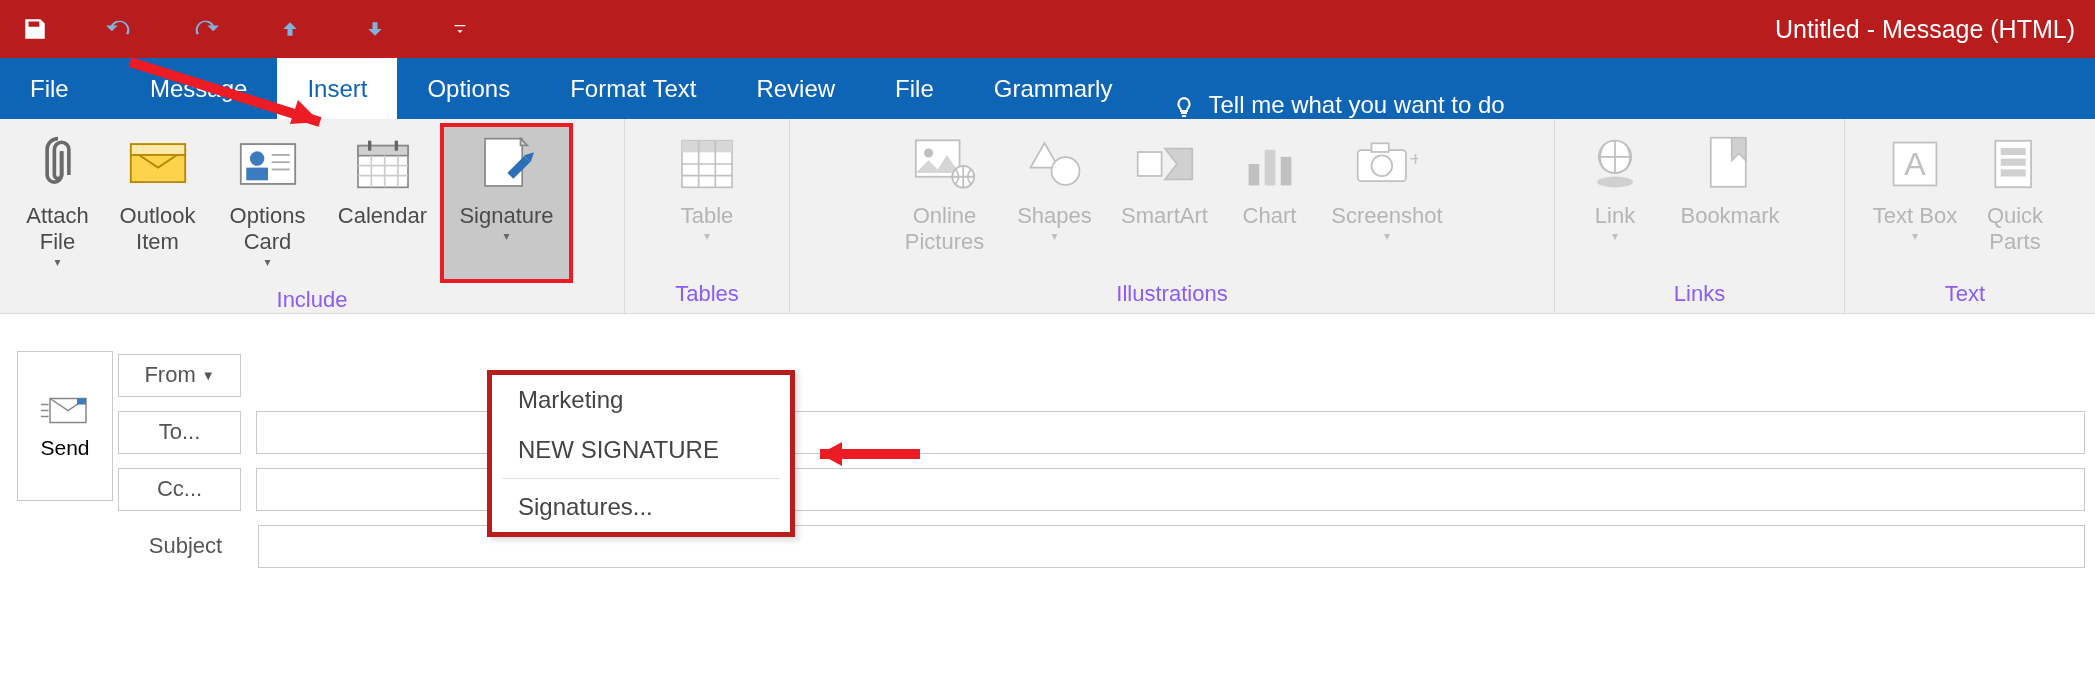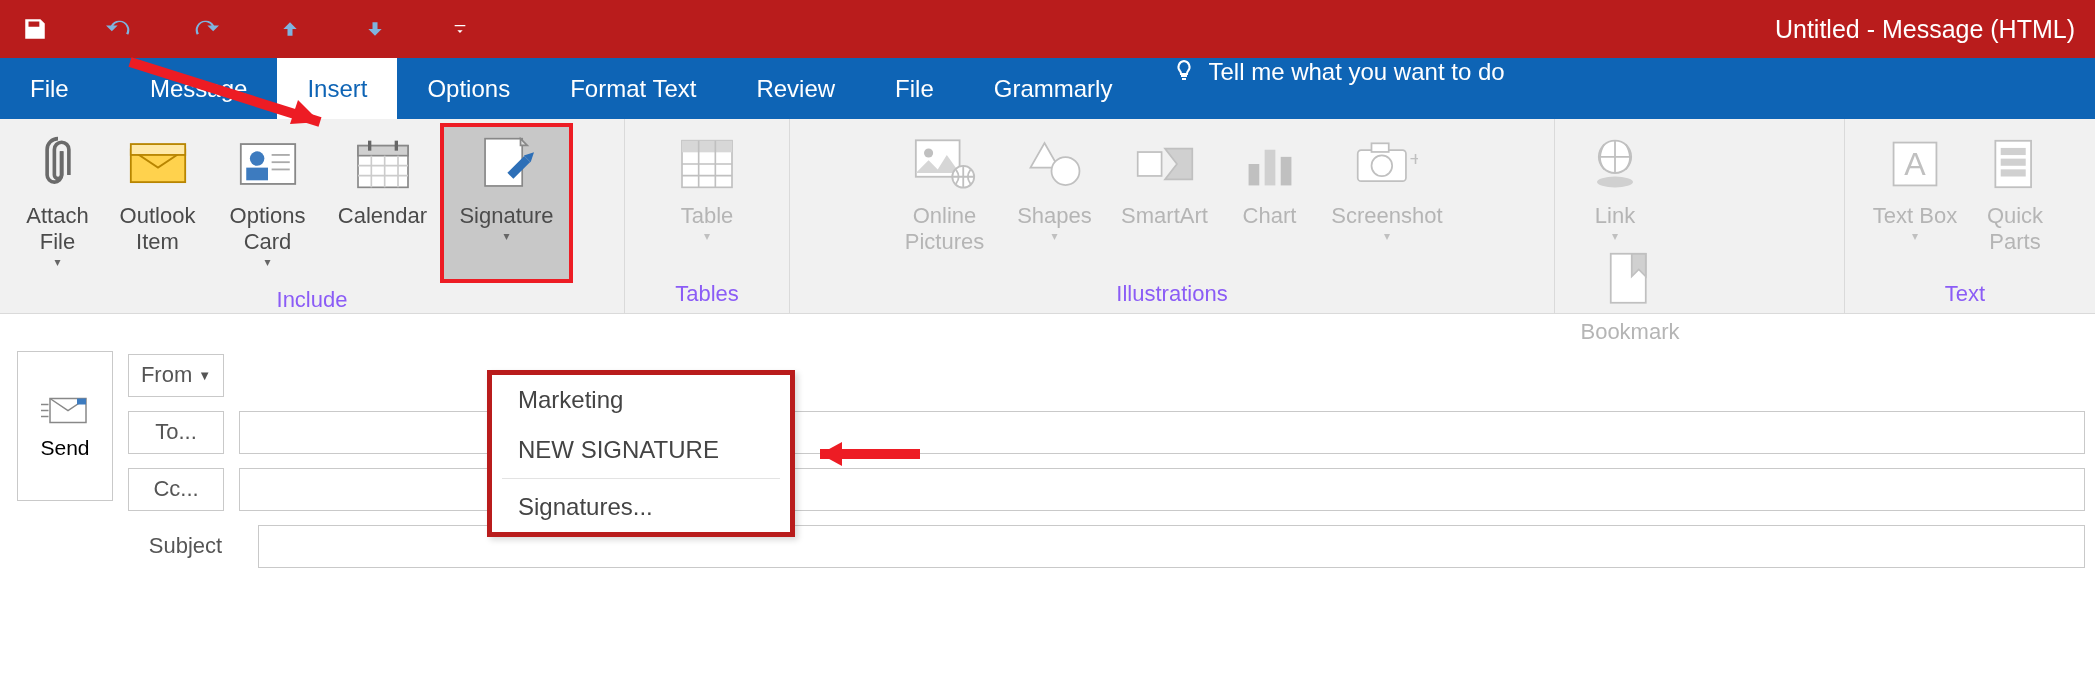--- a/index.html
+++ b/index.html
@@ -10,21 +10,21 @@
     .qat { display: flex; align-items: center; gap: 55px; }
     .qat-item { color: #ffffff; display: flex; align-items: center; justify-content: center; width: 30px; height: 30px; }
     .qat-item svg { fill: #ffffff; }
     .qat-dim svg { fill: #7fb3de; }
     .title-text { position: absolute; right: 20px; top: 50%; transform: translateY(-50%); color: #ffffff; font-size: 25px; font-weight: 400; }
 
     
     .tabsrow { background: #0e64b5; height: 61px; display: flex; align-items: stretch; }
     .tab { color: #ffffff; font-size: 24px; padding: 0 30px; display: flex; align-items: center; cursor: pointer; }
     .tab.active { background: #ffffff; color: #0e64b5; }
-    .tellme { display: flex; align-items: flex-start; margin-left: 30px; color: #ffffff; font-size: 24px; gap: 12px; }
+    .tellme { display: flex; align-items: flex-end; margin-left: 30px; color: #ffffff; font-size: 24px; gap: 12px; }
 
     
     .ribbon { background: #f1f1f1; height: 195px; border-bottom: 1px solid #dadada; display: flex; }
     .group { display: flex; flex-direction: column; border-right: 1px solid #dadada; padding: 8px 10px 4px 10px; }
     .group-buttons { display: flex; flex: 1; align-items: flex-start; }
     .group-label { text-align: center; color: #8b5cf6; font-size: 22px; padding: 4px 0 2px; }
     .btn { display: flex; flex-direction: column; align-items: center; justify-content: flex-start; padding: 2px 6px; cursor: pointer; color: #4b4b4b; font-size: 22px; text-align: center; }
     .btn.disabled { color: #b5b5b5; }
     .btn .icon-box { height: 70px; display: flex; align-items: center; justify-content: center; margin-bottom: 4px; }
     .btn .caret { font-size: 12px; line-height: 10px; margin-top: 2px; color: #666; }
@@ -40,21 +40,21 @@
     
     .arrow1 { position: absolute; left: 120px; top: 52px; z-index: 120; }
     .arrow2 { position: absolute; left: 800px; top: 434px; z-index: 120; }
 
     
     .compose { display: flex; }
     .send-col { width: 110px; padding: 15px 0 0 14px; display: flex; flex-direction: column; align-items: center; border-right: 0px solid transparent; }
     .send-box { border: 1px solid #c9c9c9; width: 96px; height: 150px; margin-left: 6px; margin-top: 22px; display: flex; flex-direction: column; align-items: center; justify-content: center; gap: 10px; cursor: pointer; }
     .fields-col { flex: 1; padding-top: 35px; }
     .field-row { display: flex; align-items: center; height: 52px; margin-bottom: 5px; }
-    .field-btn { border: 1px solid #c9c9c9; background: #ffffff; height: 43px; display: flex; align-items: center; justify-content: center; font-size: 22px; color: #555; cursor: pointer; margin-left: 18px; margin-right: 15px; width: 96px; }
+    .field-btn { border: 1px solid #c9c9c9; background: #ffffff; height: 43px; display: flex; align-items: center; justify-content: center; font-size: 22px; color: #555; cursor: pointer; margin-left: 8px; margin-right: 15px; width: 123px; }
     .field-label { width: 115px; margin-left: 18px; margin-right: 15px; font-size: 22px; color: #555; text-align: center; }
     .field-input { flex: 1; border: 1px solid #c9c9c9; height: 43px; background: #ffffff; margin-right: 10px; }
     .field-input.noborder { border: none; }
     .from-btn .tri { font-size: 13px; margin-left: 6px; color: #555; }
 
     svg { display: block; }
   </style>
 </head>
 <body>
 
@@ -256,21 +256,21 @@
             </svg>
         </span>
         <span>Screenshot</span>
         <span class="caret">▾</span>
       </div>
     </div>
     <div class="group-label">Illustrations</div>
   </div>
 
   <div class="group" style="width:290px">
-    <div class="group-buttons" style="flex-direction:column;">
+    <div class="group-buttons" style="">
       <div class="btn disabled" style="width:100px">
         <span class="icon-box">
           <svg width="54" height="54" viewBox="0 0 30 30">
               <circle cx="15" cy="11" r="9" fill="#fff" stroke="#c0c0c0"></circle>
               <path d="M6 11h18M15 2v18M9 4c-3 5-3 10 0 14M21 4c3 5 3 10 0 14" fill="none" stroke="#c0c0c0"></path>
               <ellipse cx="15" cy="25" rx="10" ry="3" fill="#d0d0d0"></ellipse>
             </svg>
         </span>
         <span>Link</span>
         <span class="caret">▾</span>

